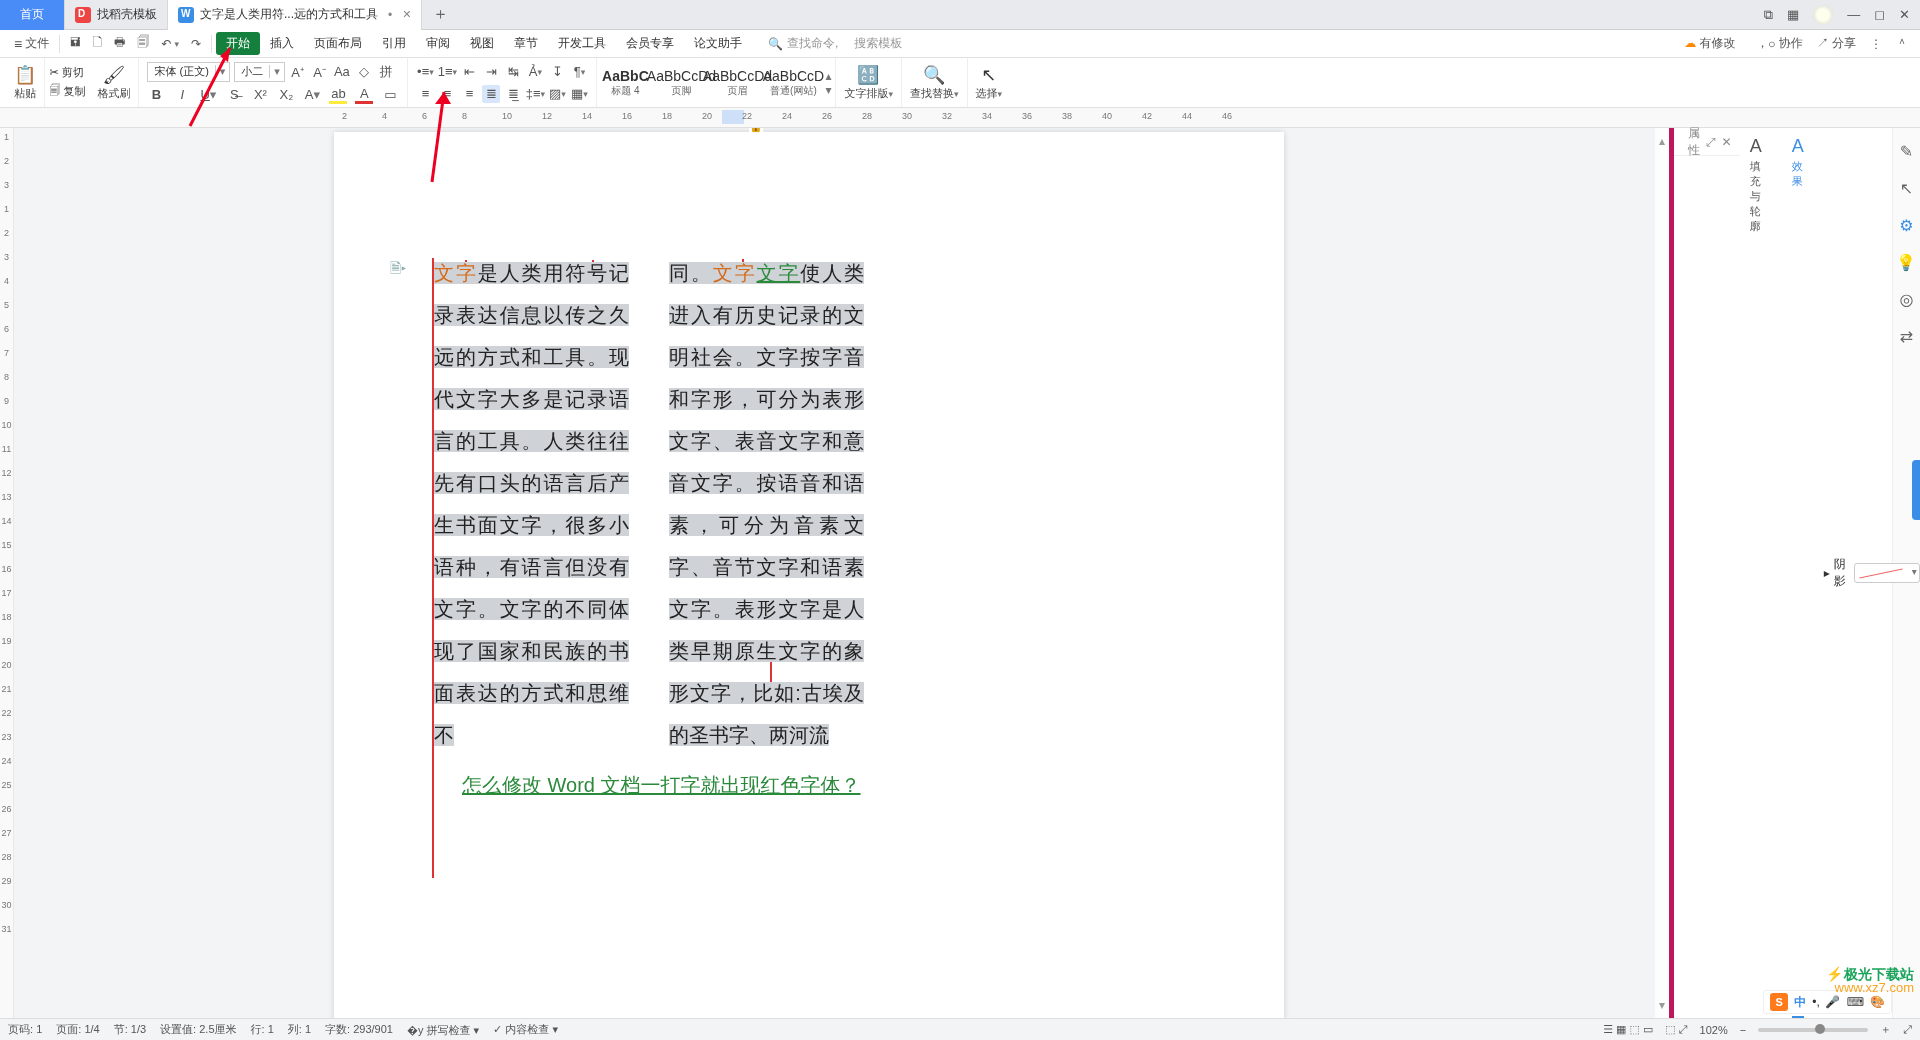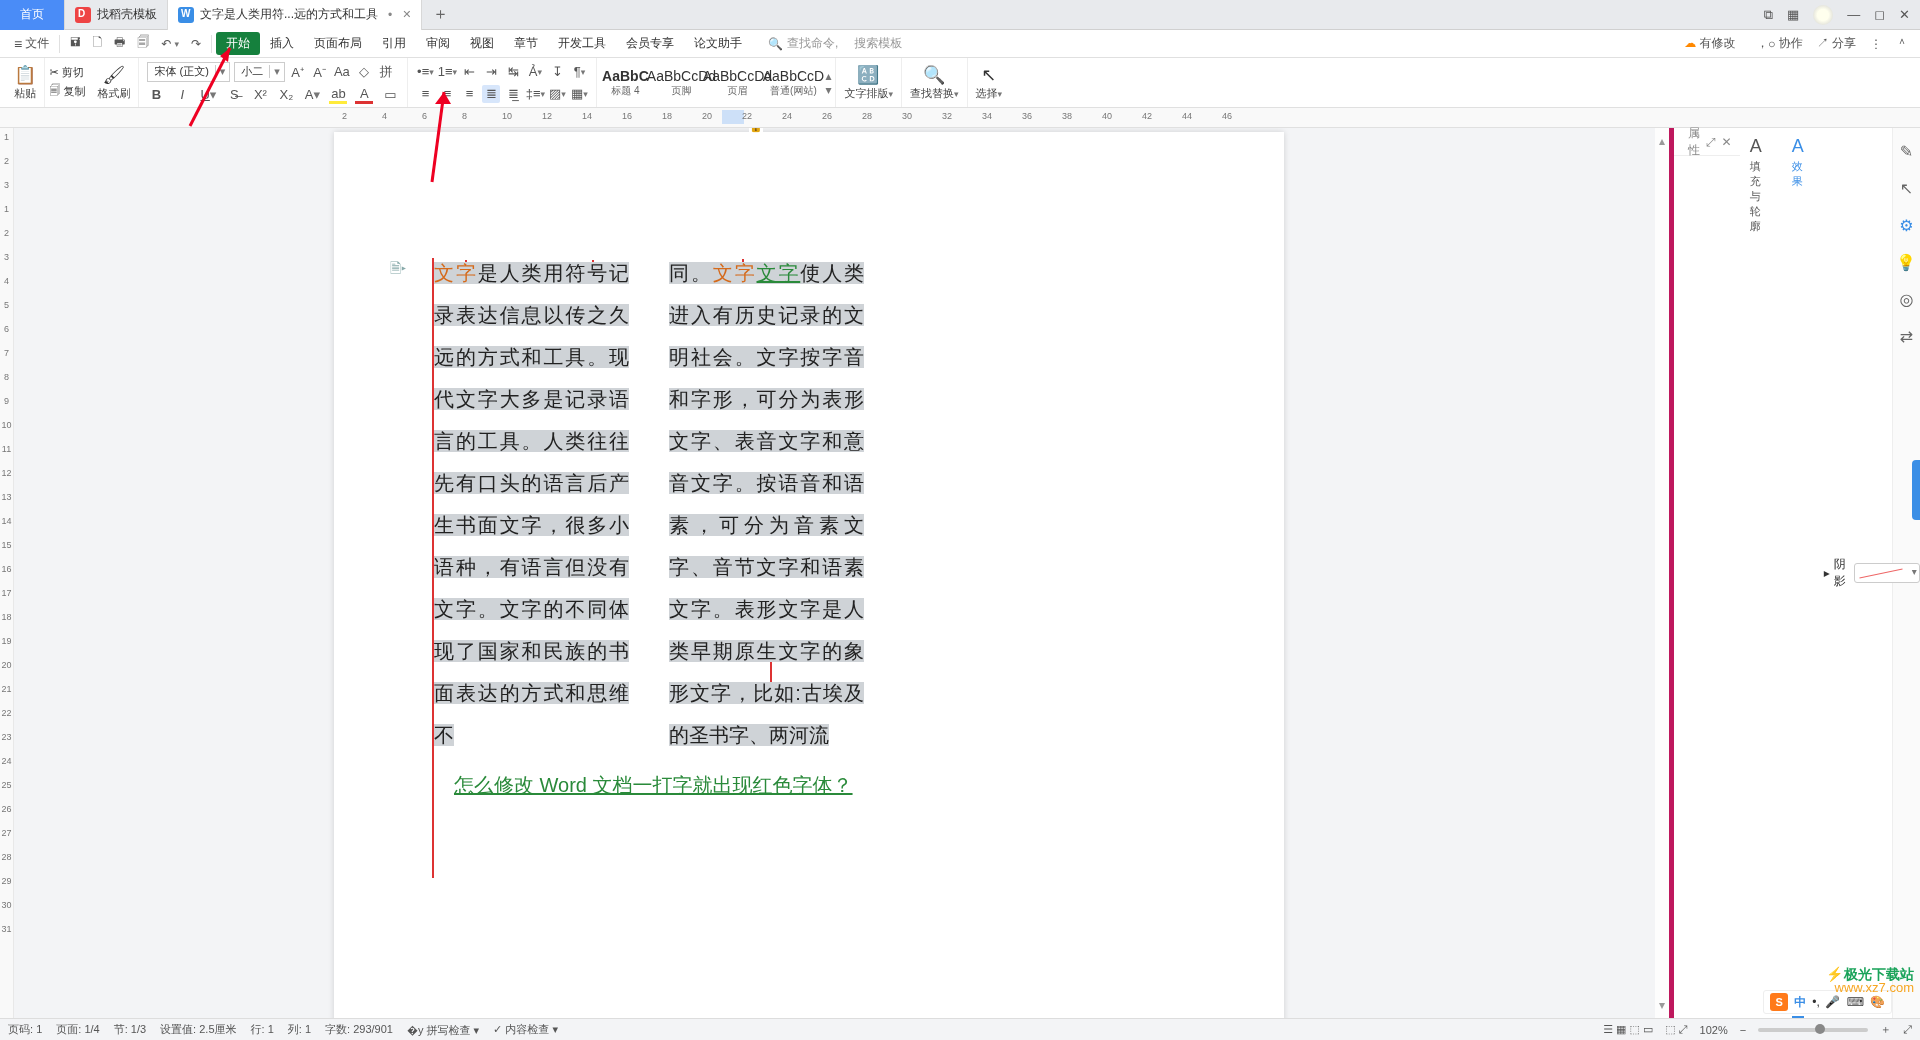--- a/index.html
+++ b/index.html
@@ -68,21 +68,21 @@
   .workspace{ position:absolute; top:128px; bottom:22px; left:0; right:0; display:flex;}
   .vruler{ width:14px; background:#f9f9f9; border-right:1px solid #e8e8e8; font-size:9px; color:#777; display:flex; flex-direction:column; align-items:center; gap:14px; padding-top:4px;}
   .doc-scroll{ flex:1; background:#f3f4f6; position:relative; overflow:hidden;}
   .page{ position:absolute; left:320px; top:4px; width:950px; min-height:1000px; background:#fff; box-shadow:0 0 6px rgba(0,0,0,.15);}
   .body-area{ padding:120px 90px 40px 100px;}
   .columns{ display:flex; gap:40px;}
   .col{ width:195px; font-size:20px; line-height:2.1; color:#222; text-align:justify; position:relative;}
   .col .sel{ background:#cfd3d7;}
   .kw{ color:#d56a1b;}
   .kw2{ color:#2a8a3a; text-decoration:underline;}
-  .link-line{ margin-top:16px; color:#2a8a3a; font-size:20px; text-decoration:underline; padding-left:20px;}
+  .link-line{ margin-top:16px; color:#2a8a3a; font-size:20px; text-decoration:underline; padding-left:4px;margin-left:24px;}
   .red-bar-v{ position:absolute; width:2px; background:#d33;}
   .page-icon{ position:absolute; left:56px; top:126px; color:#8aa; font-size:14px;}
   .lock-icon{ position:absolute; left:415px; top:-12px; color:#999; font-size:11px; background:#fff;}
 
   
   .rpanel{ width:223px; background:#fff; border-left:5px solid #be185d; display:flex; flex-direction:row;}
   .rpanel-hd{ display:flex; align-items:center; height:28px; padding:0 8px; border-bottom:1px solid #eee; color:#555;}
   .rpanel-hd .ttl{ flex:1;}
   .rpanel-hd span{ font-size:12px; margin-left:6px; color:#888;}
   .rpanel-tabs{ display:flex; gap:30px; padding:8px 10px 0 10px; font-size:11px; color:#555;}

